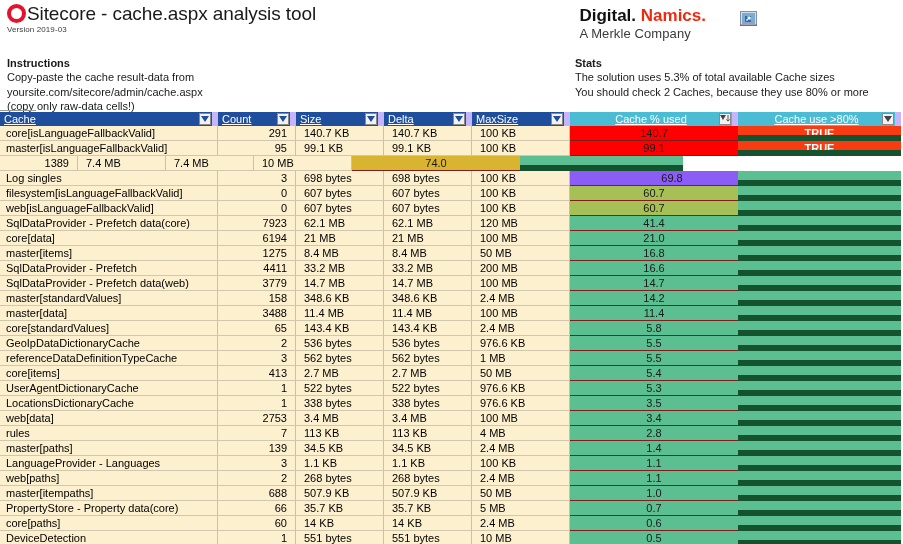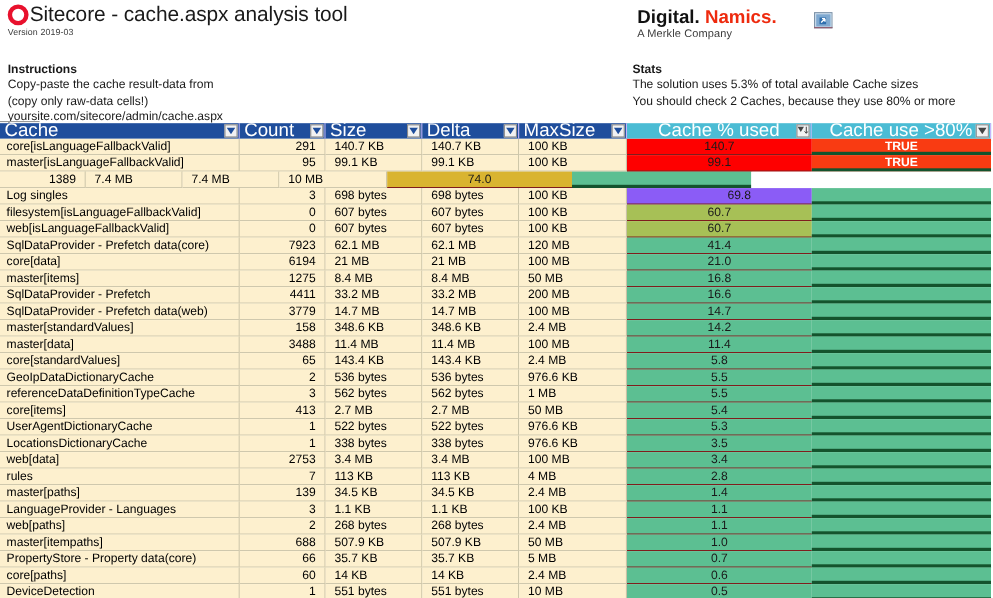--- a/index.html
+++ b/index.html
@@ -17,42 +17,42 @@
     width:19px;height:19px;border-radius:50%;
     border:4px solid #e8112d;box-sizing:border-box;margin-right:1px;
   }
   .app-title{font-size:19px;font-weight:400;color:#1a1a1a;letter-spacing:-0.1px;line-height:19px;}
   .version{position:absolute;left:7px;top:25px;font-size:8px;color:#3a3a3a;letter-spacing:0.1px;}
 
   .brand{position:absolute;right:58px;top:6px;text-align:left;}
   .brand-line{font-size:17px;font-weight:bold;line-height:19px;white-space:nowrap;}
   .brand-d{color:#111111;}
   .brand-n{color:#ee2a0e;margin-top:32px;}
-  .brand-sub{font-size:10px;color:#3a3a3a;margin-top:1px;letter-spacing:0.1px;}
+  .brand-sub{font-size:13px;color:#3a3a3a;margin-top:1px;letter-spacing:0.1px;}
   .ext-icon{position:absolute;right:7px;top:11px;width:17px;height:15px;}
 
   
   .info{position:absolute;font-size:11px;line-height:14.4px;color:#1a1a1a;}
   .info-left{left:7px;top:56px;}
   .info-right{left:575px;top:56px;}
   .info-title{font-weight:bold;font-size:11px;}
 
   
   .tbl{position:absolute;left:0;top:112px;width:903px;}
   .row{display:flex;height:15px;align-items:stretch;box-sizing:border-box;}
   .cell{
     font-size:11px;line-height:15px;box-sizing:border-box;
     overflow:hidden;white-space:nowrap;
   }
   
   .hrow{height:14px;}
   .hcell{
-    background:#1f4e9c;color:#ffffff;font-size:17px;line-height:14px;
+    background:#1f4e9c;color:#ffffff;font-size:11px;line-height:14px;
     box-sizing:border-box;position:relative;padding-left:4px;
-    border-right:1px solid #c4b5fd;white-space:nowrap;overflow:hidden;
+    border-right:6px solid #c4b5fd;white-space:nowrap;overflow:hidden;text-decoration:underline;
   }
   .hcell.alt{background:#4bbcd4;text-align:center;padding-left:0;}
   .fbtn{
     position:absolute;right:1px;top:1px;width:12px;height:12px;
     background:#f2f2f2;border:1px solid #8a8a8a;box-sizing:border-box;
     display:flex;align-items:center;justify-content:center;
   }
   .fbtn svg{display:block;}
 
   
@@ -63,21 +63,21 @@
   .c-max{width:98px;}
   .c-pct{width:168px;}
   .c-flag{width:163px;}
   .c-tail{flex:1;}
 
   
   .d-cache{background:#fdf0ce;padding-left:6px;border-right:1px solid #c9c2a6;border-bottom:1px solid #cfc8ad;}
   .d-num{background:#fdf0ce;text-align:right;padding-right:8px;border-bottom:1px solid #cfc8ad;border-right:1px solid #c9c2a6;}
   .d-txt{background:#fdf0ce;text-align:left;padding-left:8px;border-bottom:1px solid #cfc8ad;border-right:1px solid #c9c2a6;}
   .d-pct{text-align:center;border-bottom:1px solid #7f1d1d;color:#1a1a1a;}
-  .d-flag{text-align:center;border-bottom:3px solid #14532d;font-weight:bold;color:#ffffff;}
+  .d-flag{text-align:center;border-bottom:6px solid #14532d;font-weight:bold;color:#ffffff;}
   .d-tail{background:#ffffff;}
 
   .topline{position:absolute;left:0;top:110px;width:36px;height:1px;background:#9a9a9a;}
   .rightline{position:absolute;left:868px;top:127px;width:35px;height:1px;background:#8c8c8c;}
 </style>
 </head>
 <body>
 
 <div class="page">
 
@@ -101,22 +101,22 @@
       <rect x="2" y="2" width="13" height="11" fill="#7fa9d0"></rect>
       <path d="M5 11 L5 5 L11 5 L11 11 Z" fill="#2f6fae"></path>
       <path d="M6.5 9.5 L10 6 M10 6 L7.3 6 M10 6 L10 8.7" stroke="#ffffff" stroke-width="1.2" fill="none"></path>
       <rect x="0" y="13.5" width="17" height="1.5" fill="#8f5f72"></rect>
     </svg>
   </div>
 
   <div class="info info-left">
     <div class="info-title">Instructions</div>
     <div>Copy-paste the cache result-data from</div>
+    <div>yoursite.com/sitecore/admin/cache.aspx</div>
     <div>(copy only raw-data cells!)</div>
-    <div>yoursite.com/sitecore/admin/cache.aspx</div>
   </div>
 
   <div class="info info-right">
     <div class="info-title">Stats</div>
     <div>The solution uses 5.3% of total available Cache sizes</div>
     <div>You should check 2 Caches, because they use 80% or more</div>
   </div>
 
   <div class="topline"></div>
   <div class="rightline"></div>

